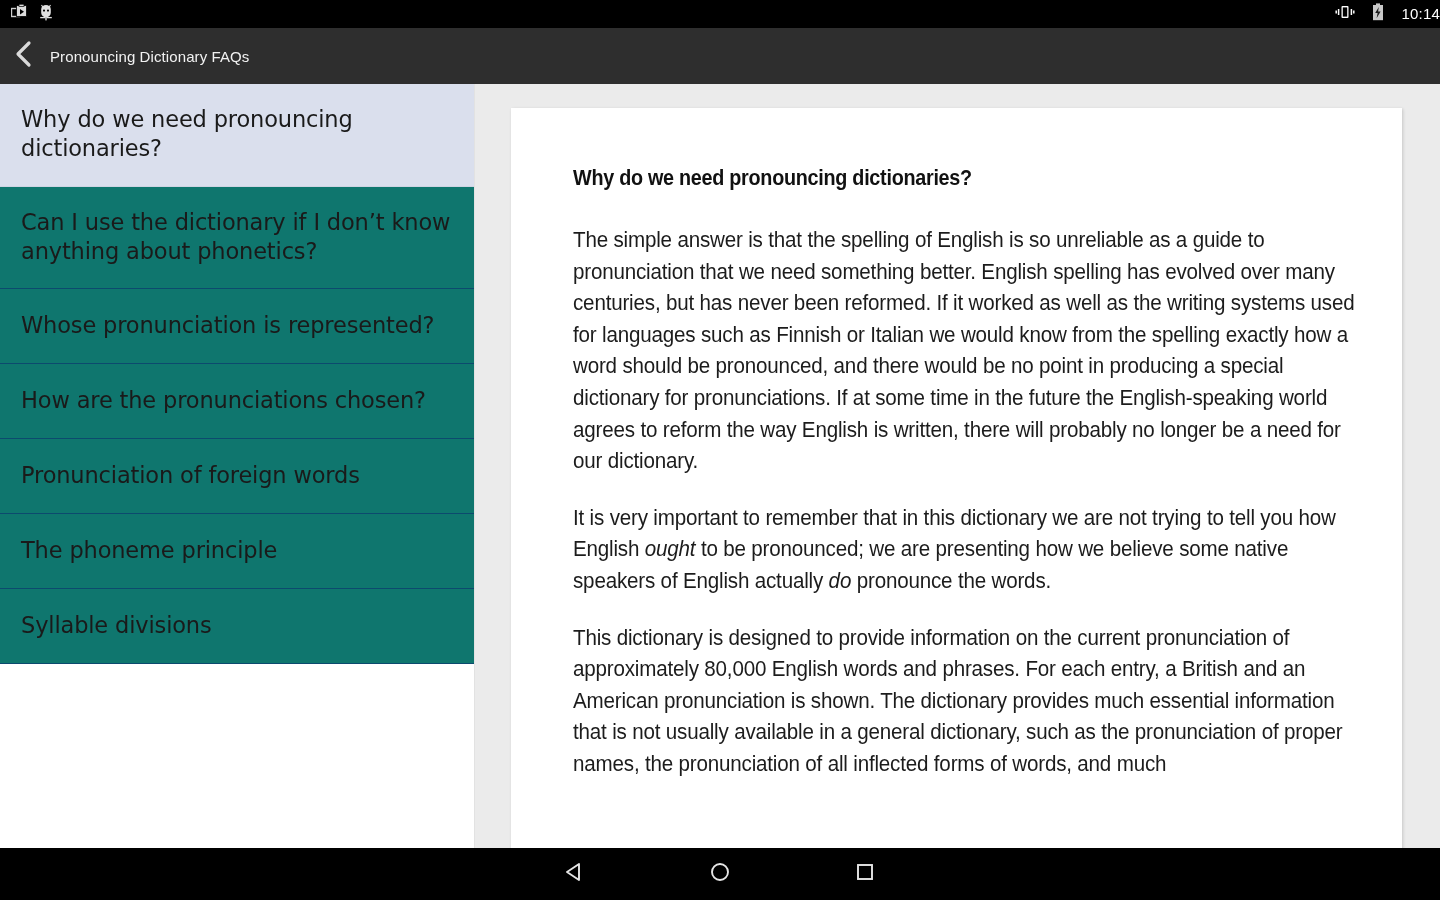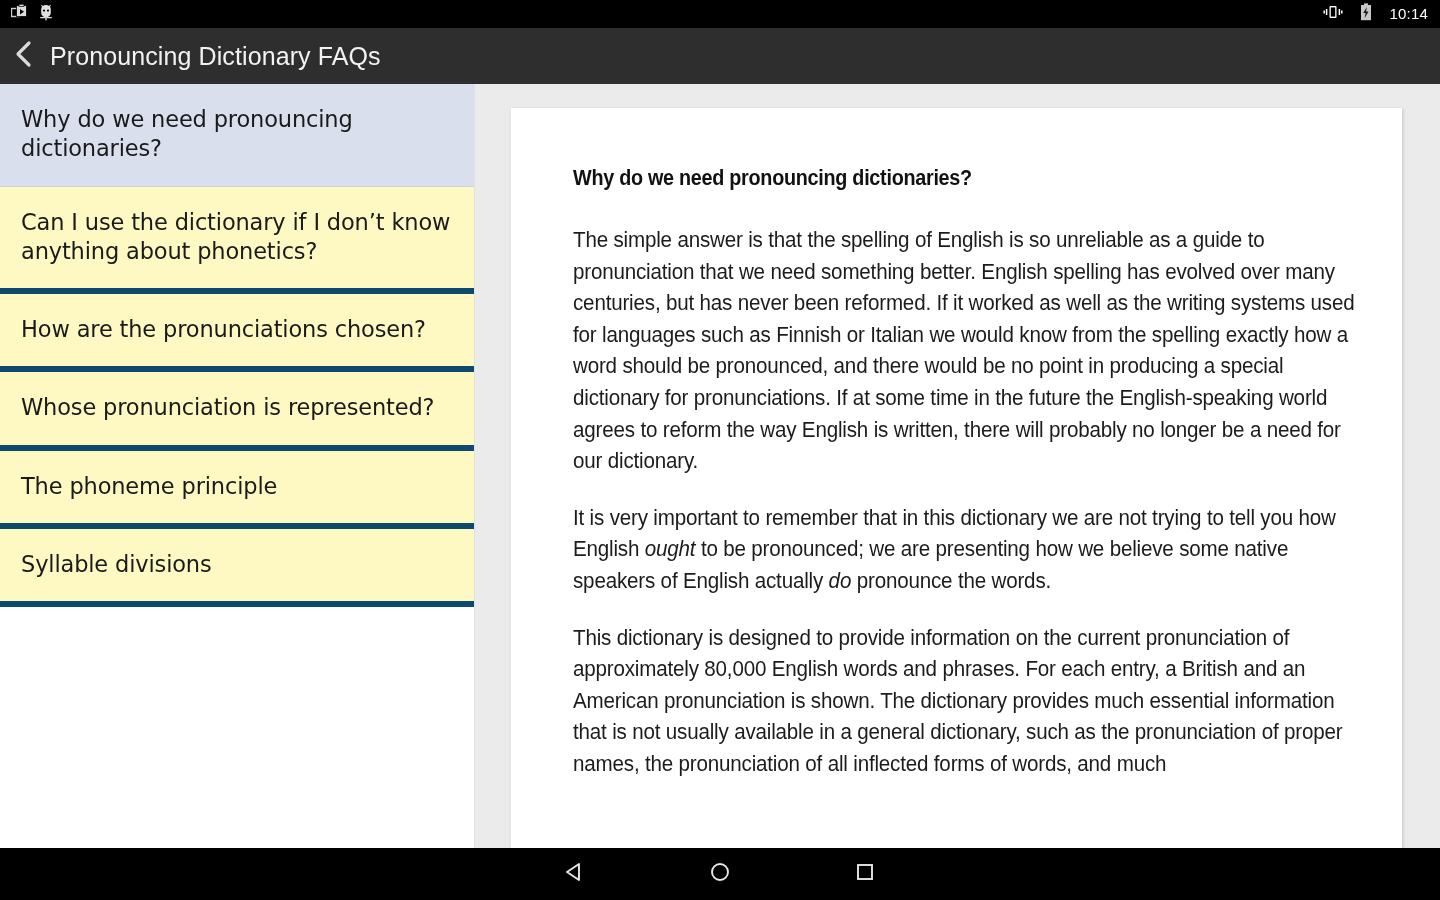--- a/index.html
+++ b/index.html
@@ -36,21 +36,20 @@
     display: flex;
     align-items: center;
     gap: 10px;
     padding-left: 11px;
   }
   #status-right {
     margin-left: auto;
     display: flex;
     align-items: center;
     gap: 17px;
-    padding-right: 12px;
   }
   .sb-icon { display: block; }
   #status-clock {
     color: #ffffff;
     font-size: 15px;
     font-family: "Liberation Sans", sans-serif;
     letter-spacing: 0.2px;
     line-height: 1;
     padding-bottom: 1px;
   }
@@ -70,21 +69,21 @@
     width: 44px;
     height: 56px;
     display: flex;
     align-items: center;
     justify-content: center;
     margin-left: 2px;
     cursor: pointer;
   }
   #app-bar-title {
     color: #f2f2f2;
-    font-size: 25px;
+    font-size: 15px;
     font-family: "Liberation Sans", sans-serif;
     font-weight: normal;
     letter-spacing: 0.1px;
     margin-left: 4px;
   }
 
   
   #content-area {
     position: absolute;
     top: 84px; left: 0;
@@ -99,22 +98,22 @@
     top: 0; left: 0;
     width: 475px;
     height: 764px;
     background: #ffffff;
     border-right: 1px solid #e2e2e2;
     overflow: hidden;
   }
   .faq-item {
     position: relative;
     padding: 21px 22px 22px 21px;
-    border-bottom: 6px solid #0c4a6e;
-    background: #fef9c3;
+    border-bottom: 1px solid #0c4a6e;
+    background: #0f766e;
     cursor: pointer;
     min-height: 75px;
     display: flex;
     align-items: center;
   }
   .faq-item.selected {
     background: #dadfed;
     border-bottom: 1px solid #cfd4e3;
   }
   .faq-item-label {
@@ -255,24 +254,27 @@
   <div id="content-area">
 
     <div id="faq-list">
       <div class="faq-item selected">
         <span class="faq-item-label">Why do we need pronouncing dictionaries?</span>
       </div>
       <div class="faq-item">
         <span class="faq-item-label">Can I use the dictionary if I don’t know anything about phonetics?</span>
       </div>
       <div class="faq-item">
+        <span class="faq-item-label">Whose pronunciation is represented?</span>
+      </div>
+      <div class="faq-item">
         <span class="faq-item-label">How are the pronunciations chosen?</span>
       </div>
       <div class="faq-item">
-        <span class="faq-item-label">Whose pronunciation is represented?</span>
+        <span class="faq-item-label">Pronunciation of foreign words</span>
       </div>
       <div class="faq-item">
         <span class="faq-item-label">The phoneme principle</span>
       </div>
       <div class="faq-item">
         <span class="faq-item-label">Syllable divisions</span>
       </div>
     </div>
 
     <div id="detail-pane">

